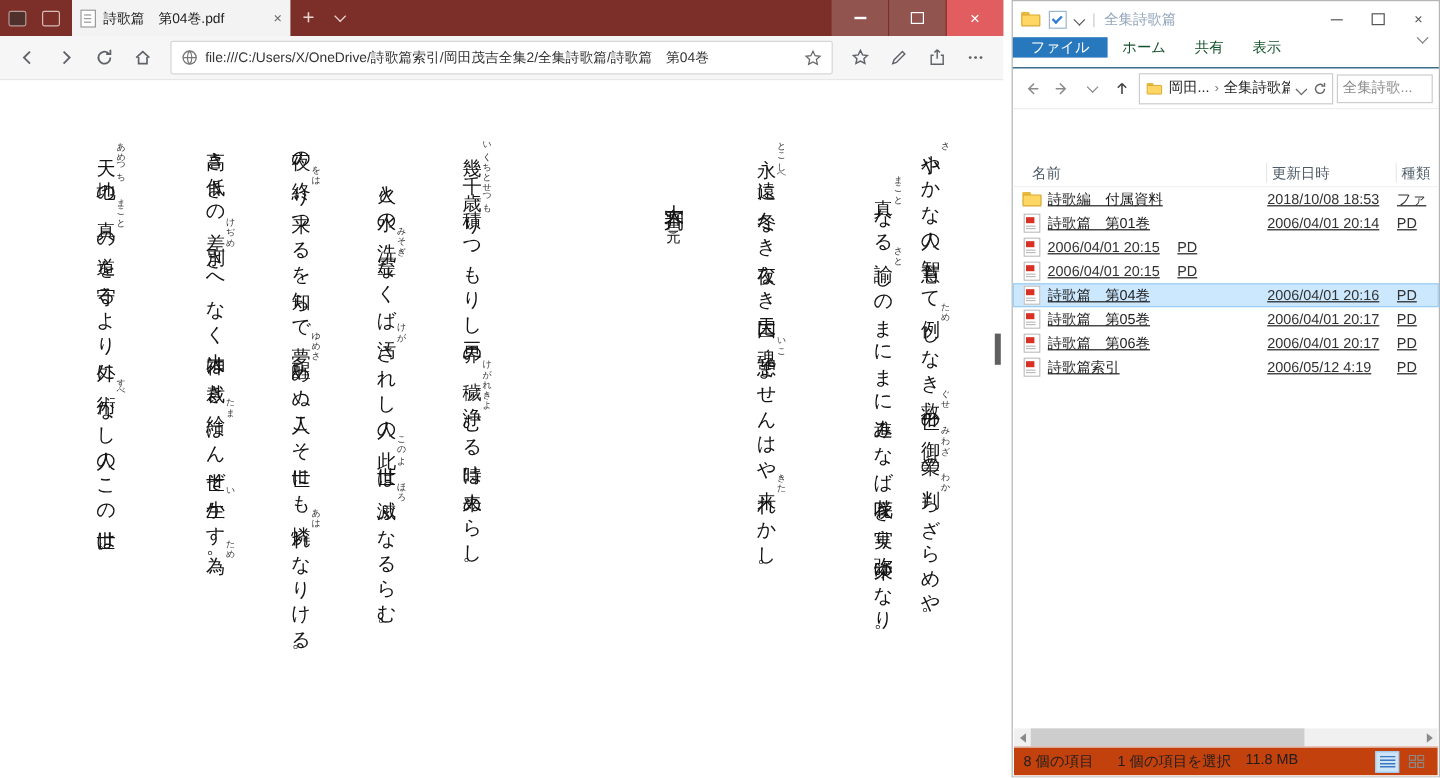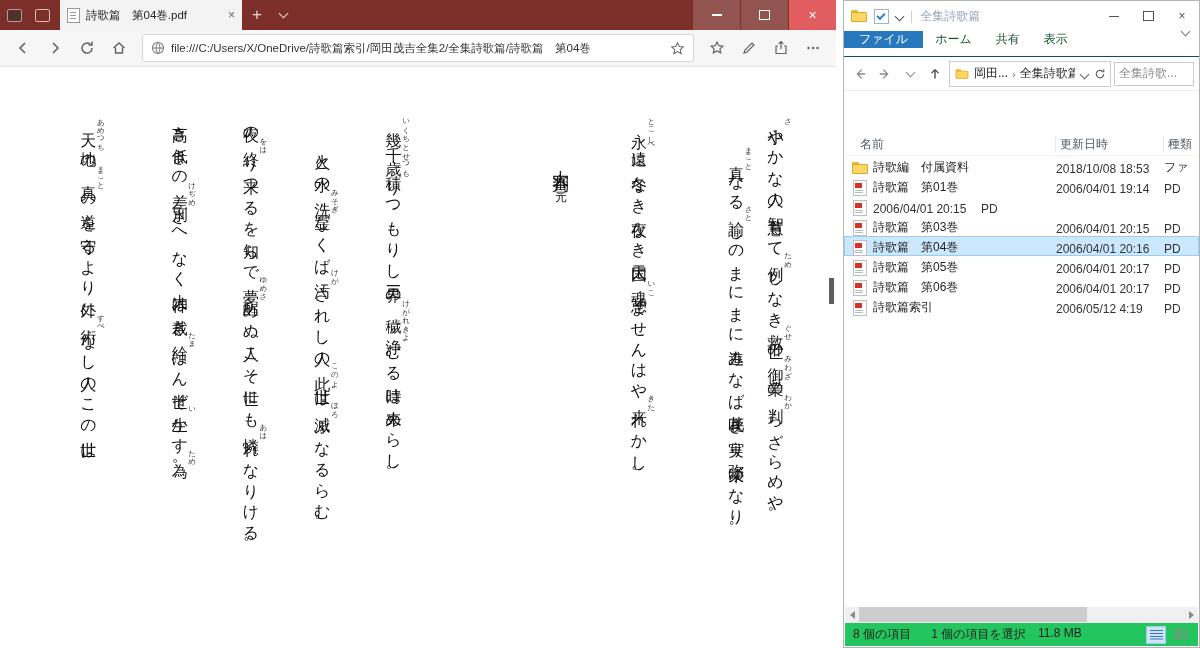--- a/index.html
+++ b/index.html
@@ -85,39 +85,39 @@
   #ex-search{width:80px;height:24px;border:1px solid #ccc;color:#8a8a8a;font-size:12px;
              padding:0 4px;box-sizing:border-box;outline:none;background:#fff;font-family:inherit;}
 
   #ex-headers{height:22px;display:flex;align-items:center;border-bottom:1px solid #f2f2f2;color:#4d5a66;padding-left:16px;margin-top:42px;}
   .hdr-cell{box-sizing:border-box;padding-right:4px;border-right:1px solid #e8e8e8;height:16px;line-height:16px;overflow:hidden;white-space:nowrap;}
   .hdr-name{width:196px;}
   .hdr-date{width:108px;padding-left:4px;}
   .hdr-type{flex:1;border-right:none;padding-left:4px;}
 
   #ex-rows{}
-  .ex-row{height:20px;display:flex;align-items:flex-end;padding-left:8px;white-space:nowrap;}
+  .ex-row{height:20px;display:flex;align-items:center;padding-left:8px;white-space:nowrap;text-decoration:underline;}
   .ex-row.selected{background:#cce8ff;outline:1px solid #9bcdf5;outline-offset:-1px;}
   .row-ico{width:16px;height:16px;flex:none;margin-right:5px;display:flex;align-items:center;justify-content:center;}
   .pdf-ico{width:12px;height:14px;background:#fff;border:1px solid #c0c0c0;position:relative;}
   .pdf-ico:before{content:"";position:absolute;left:1px;top:2px;width:7px;height:5px;background:#d93025;}
   .pdf-ico:after{content:"";position:absolute;left:1px;bottom:2px;width:8px;height:1px;background:#bbb;box-shadow:0 -2px 0 #bbb;}
   .row-name{width:183px;overflow:hidden;}
   .row-date{width:108px;color:#333;}
   .row-type{flex:1;overflow:hidden;color:#333;}
 
   #ex-hscroll{position:absolute;left:1px;right:1px;bottom:24px;height:16px;background:#f0f0f0;display:flex;align-items:center;}
   .scroll-arrow{width:14px;height:16px;display:flex;align-items:center;justify-content:center;}
   .tri-l{width:0;height:0;border-top:4px solid transparent;border-bottom:4px solid transparent;border-right:5px solid #8a8a8a;}
   .tri-r{width:0;height:0;border-top:4px solid transparent;border-bottom:4px solid transparent;border-left:5px solid #8a8a8a;}
   #hscroll-thumb{position:absolute;left:14px;top:0;width:228px;height:16px;background:#cdcdcd;}
   #hscroll-track-end{margin-left:auto;}
 
   #ex-status{position:absolute;left:1px;right:1px;bottom:1px;height:23px;border-top:1px solid #eee;
-             display:flex;align-items:center;padding:0 8px;gap:20px;background:#22c55e;}
+             display:flex;align-items:center;padding:0 8px;gap:20px;background:#c2410c;}
   #status-right{margin-left:auto;display:flex;gap:4px;align-items:center;}
   .view-ico{width:18px;height:16px;display:flex;align-items:center;justify-content:center;border:1px solid transparent;}
   .view-ico.active{background:#cfe4f7;border-color:#9bcdf5;}
   .sel-group{display:flex;gap:12px;text-align:center;}
 </style>
 </head>
 <body>
 
 <div id="edge">
   <div id="edge-tabbar">
@@ -296,35 +296,34 @@
         </span>
         <span class="row-name">詩歌編　付属資料</span>
         <span class="row-date">2018/10/08 18:53</span>
         <span class="row-type">ファ</span>
       </div>
       <div class="ex-row">
         <span class="row-ico">
           <span class="pdf-ico"></span>
         </span>
         <span class="row-name">詩歌篇　第01巻</span>
-        <span class="row-date">2006/04/01 19:14</span>
+        <span class="row-date">2006/04/01 20:14</span>
         <span class="row-type">PD</span>
       </div>
       <div class="ex-row">
         <span class="row-ico">
           <span class="pdf-ico"></span>
         </span>
         <span class="row-date">2006/04/01 20:15</span>
         <span class="row-type">PD</span>
       </div>
       <div class="ex-row">
         <span class="row-ico">
           <span class="pdf-ico"></span>
         </span>
-        <span class="row-name">詩歌篇　第03巻</span>
         <span class="row-date">2006/04/01 20:15</span>
         <span class="row-type">PD</span>
       </div>
       <div class="ex-row selected">
         <span class="row-ico">
           <span class="pdf-ico"></span>
         </span>
         <span class="row-name">詩歌篇　第04巻</span>
         <span class="row-date">2006/04/01 20:16</span>
         <span class="row-type">PD</span>

